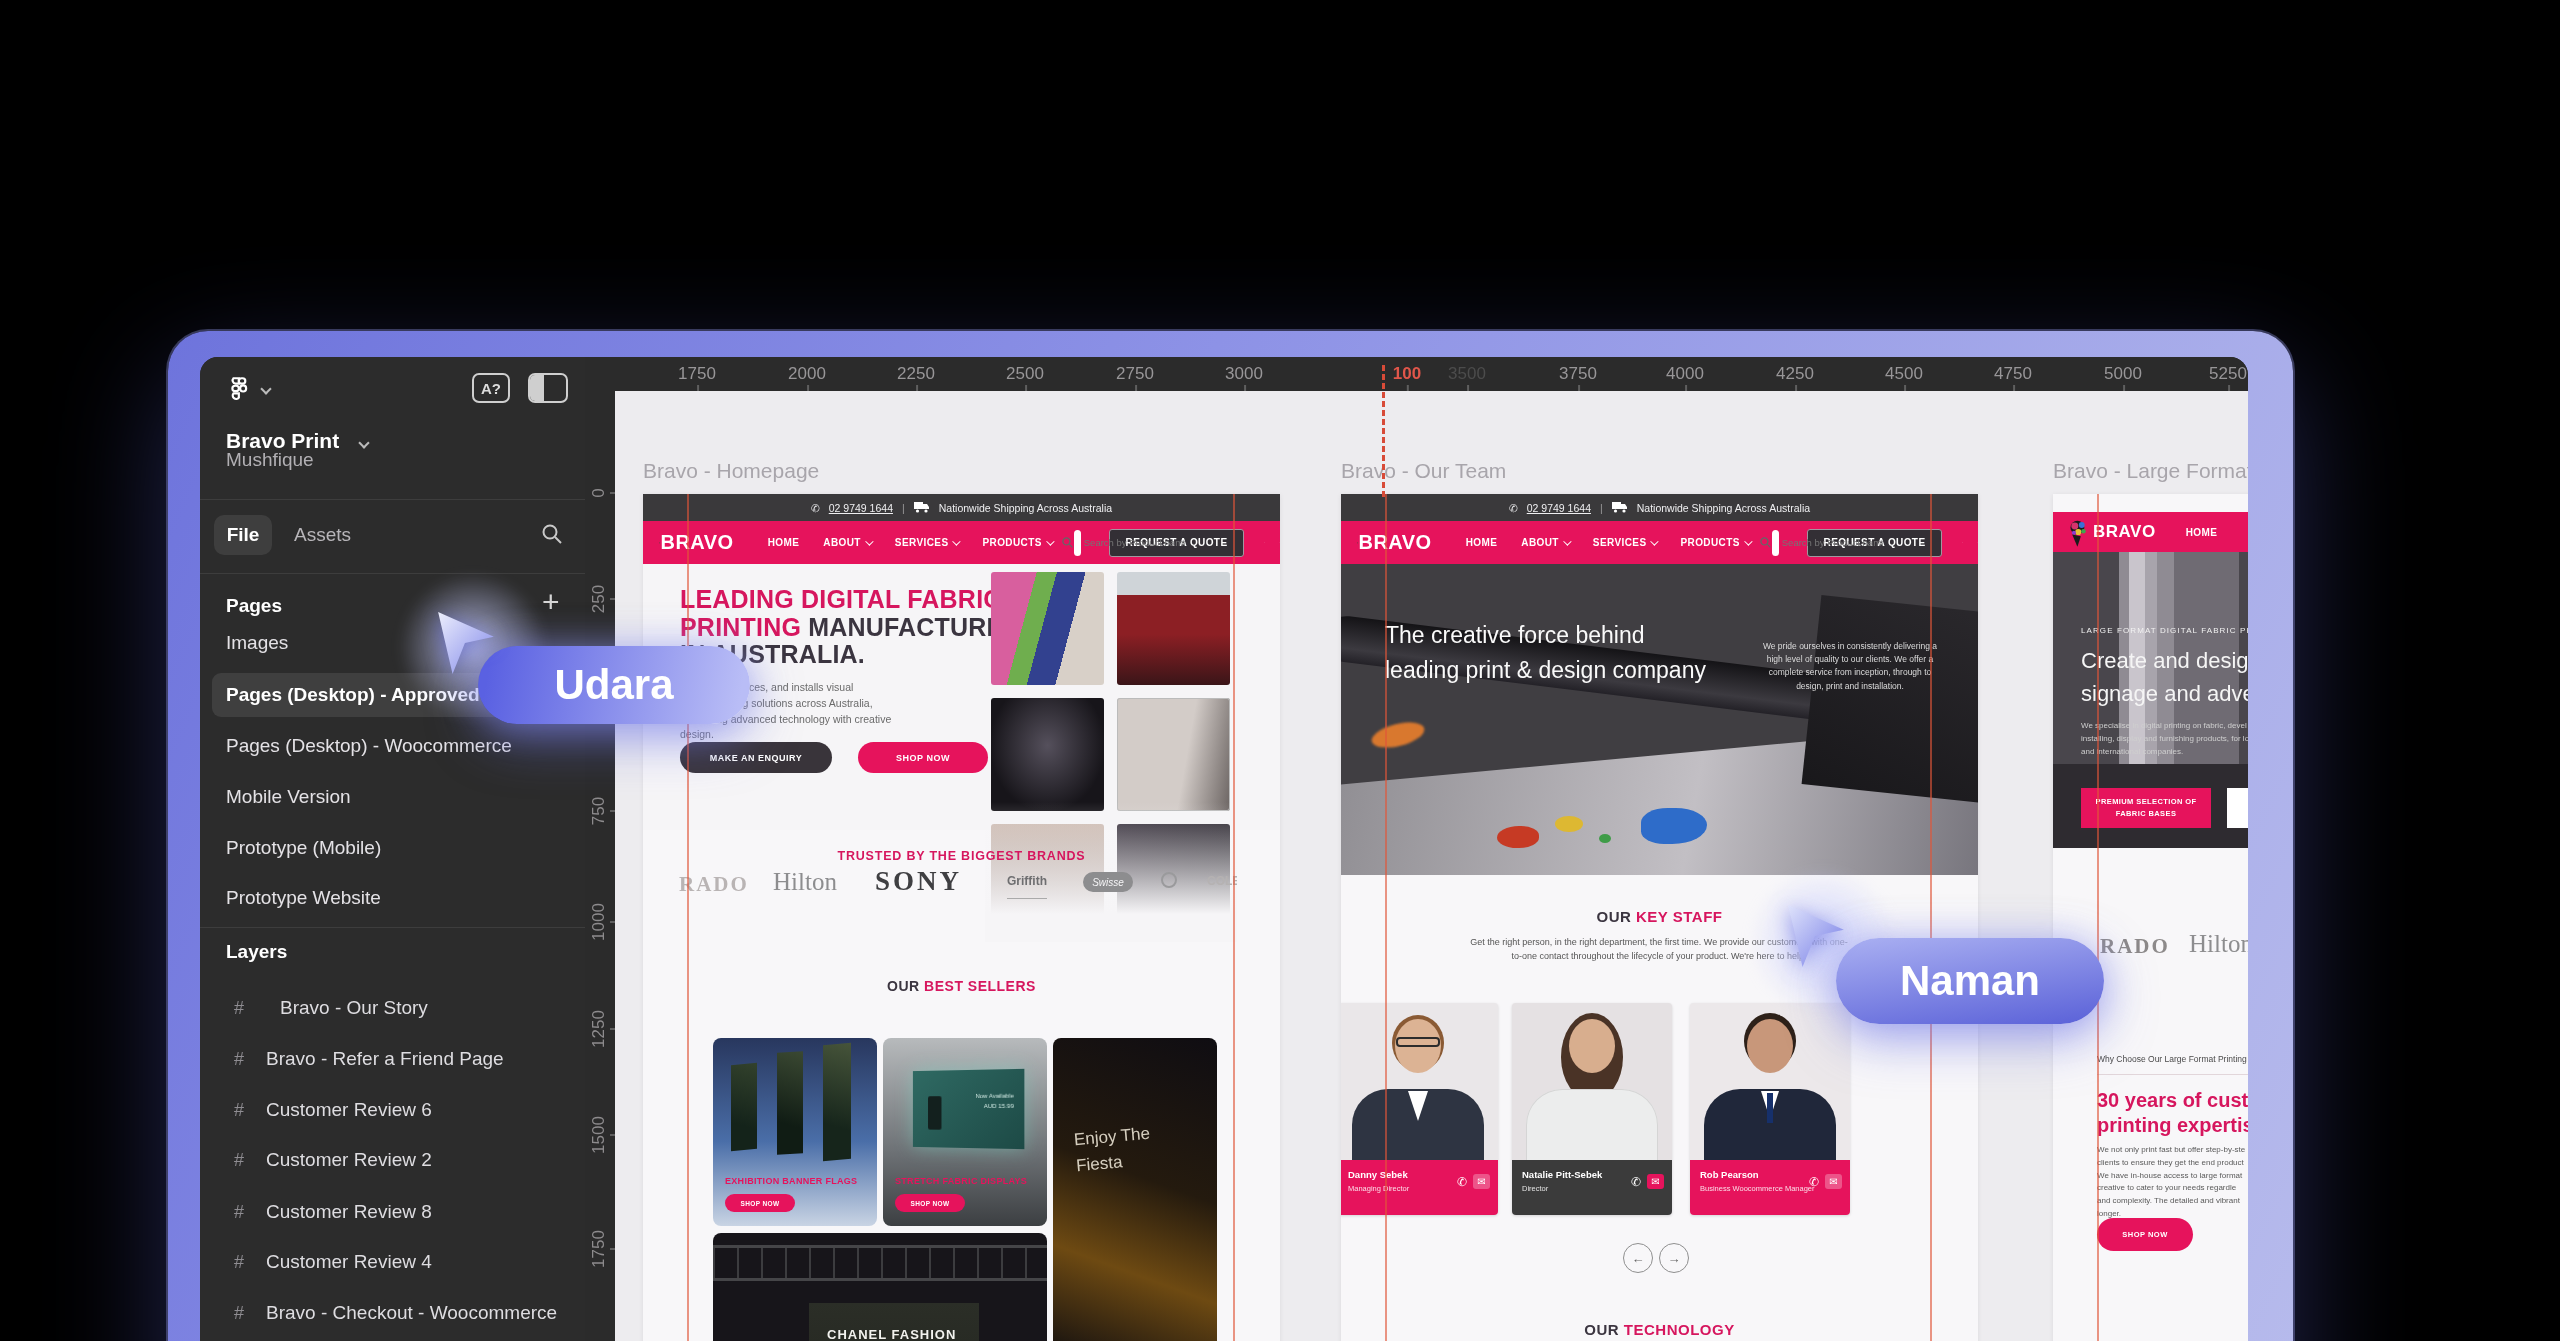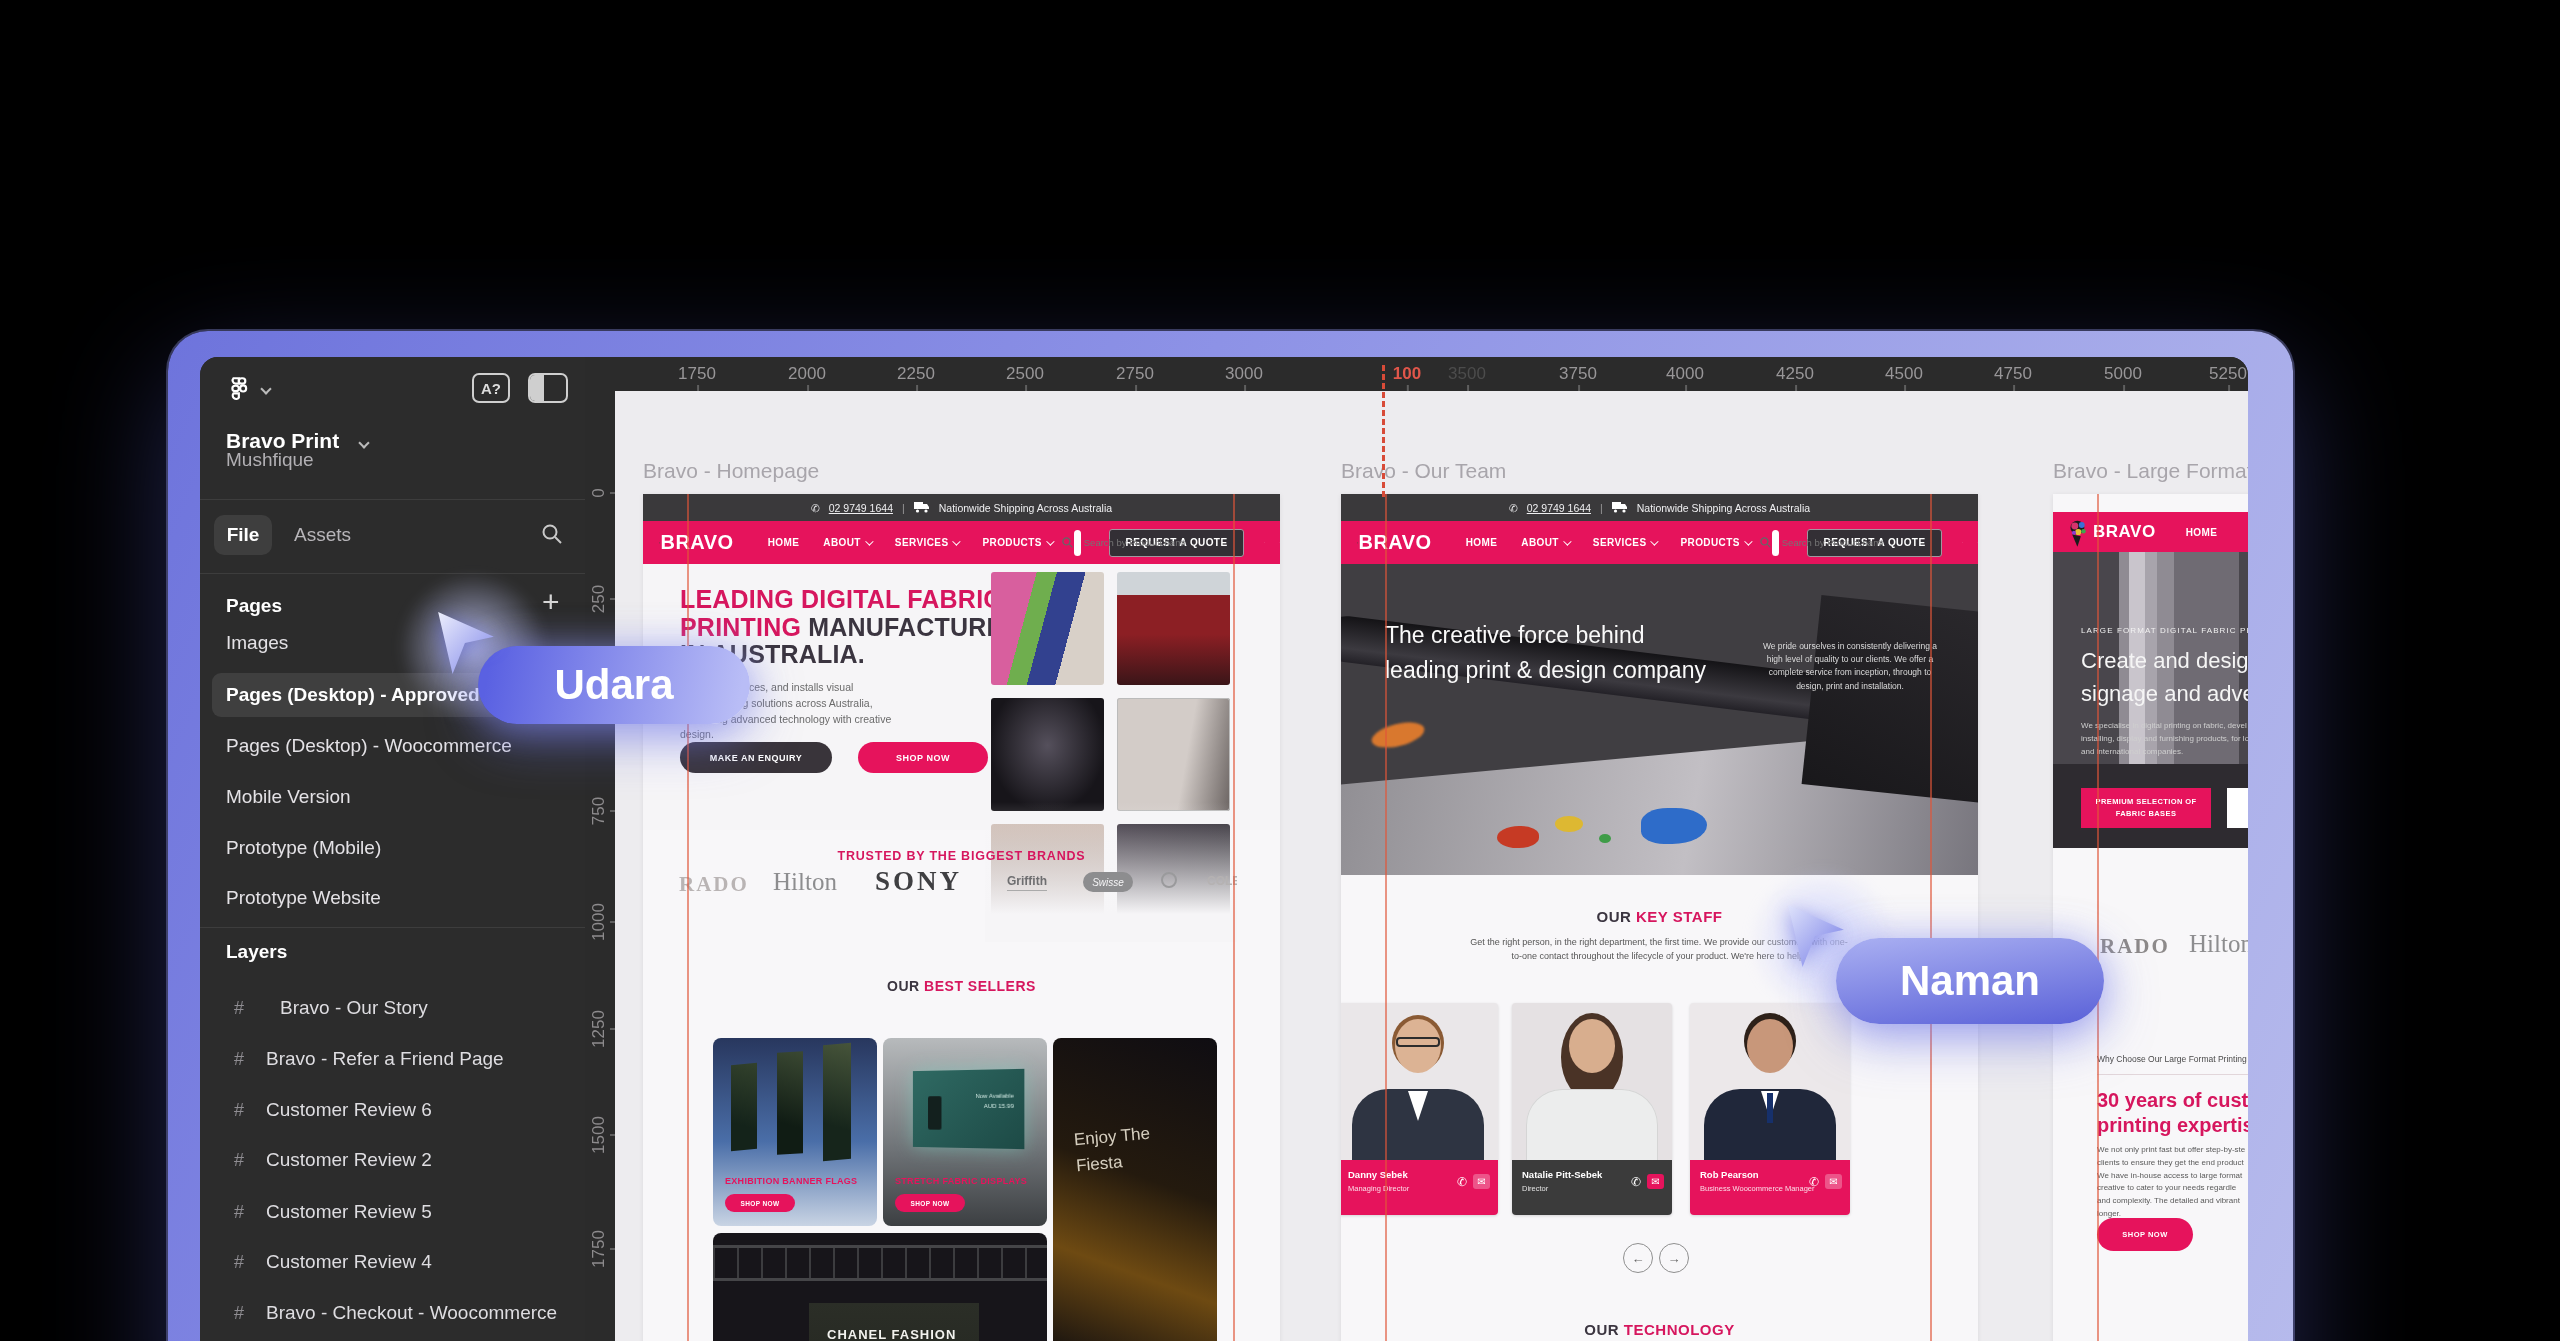--- a/index.html
+++ b/index.html
@@ -116,21 +116,21 @@
         <div class="abs srow" style="top:480px">Prototype (Mobile)</div>
         <div class="abs srow" style="top:530px">Prototype Website</div>
 
         <div class="divider" style="top:570px"></div>
         <div class="abs" style="left:26px;top:584px;color:#fff;font-size:19px;font-weight:700">Layers</div>
 
         <div class="abs" style="left:34px;top:640px"><span class="hash">#</span><span class="lrow" style="margin-left:36px">Bravo - Our Story</span></div>
         <div class="abs" style="left:34px;top:691px"><span class="hash">#</span><span class="lrow" style="margin-left:22px">Bravo - Refer a Friend Page</span></div>
         <div class="abs" style="left:34px;top:742px"><span class="hash">#</span><span class="lrow" style="margin-left:22px">Customer Review 6</span></div>
         <div class="abs" style="left:34px;top:792px"><span class="hash">#</span><span class="lrow" style="margin-left:22px">Customer Review 2</span></div>
-        <div class="abs" style="left:34px;top:844px"><span class="hash">#</span><span class="lrow" style="margin-left:22px">Customer Review 5</span></div>
+        <div class="abs" style="left:34px;top:844px"><span class="hash">#</span><span class="lrow" style="margin-left:22px">Customer Review 8</span></div>
         <div class="abs" style="left:34px;top:894px"><span class="hash">#</span><span class="lrow" style="margin-left:22px">Customer Review 4</span></div>
         <div class="abs" style="left:34px;top:945px"><span class="hash">#</span><span class="lrow" style="margin-left:22px">Bravo - Checkout -  Woocommerce</span></div>
       </div>
 
       <div id="hruler">
         <span class="hlabel" style="left:112px">1750</span>
         <span class="hlabel" style="left:222px">2000</span>
         <span class="hlabel" style="left:331px">2250</span>
         <span class="hlabel" style="left:440px">2500</span>
         <span class="hlabel" style="left:550px">2750</span>
@@ -248,21 +248,21 @@
             <div class="tile" style="left:0;top:252px;background:linear-gradient(180deg,#cbb8ae,#8d7d76)"></div>
             <div class="tile" style="left:126px;top:252px;background:linear-gradient(135deg,#2b2430,#121016)"></div>
             <div class="abs" style="left:-6px;right:-6px;top:230px;height:140px;background:linear-gradient(180deg,rgba(246,245,247,0),#f6f5f7 80%)"></div>
           </div>
 
           <div class="abs" style="left:0;top:355px;width:637px;text-align:center;color:#d6165e;font-size:12.5px;font-weight:800;letter-spacing:.8px">TRUSTED BY THE BIGGEST BRANDS</div>
 
           <div class="abs serif" style="left:36px;top:378px;font-size:21px;font-weight:700;color:#b9b4b4;letter-spacing:2px">RADO</div>
           <div class="abs serif" style="left:130px;top:374px;font-size:25px;color:#8d8d8f">Hilton</div>
           <div class="abs serif" style="left:232px;top:372px;font-size:27px;font-weight:900;color:#3f3f42;letter-spacing:3px">SONY</div>
-          <div class="abs" style="left:364px;top:380px;font-size:12px;font-weight:700;color:#6e6e70;border-bottom:1px solid #aaa;padding-bottom:2px">Griffith</div>
+          <div class="abs" style="left:364px;top:380px;font-size:12px;font-weight:700;color:#6e6e70;border-bottom:1px solid #aaa;padding-bottom:10px">Griffith</div>
           <div class="abs" style="left:440px;top:378px;width:50px;height:20px;background:#8d8d8f;color:#f6f5f7;font-size:10px;font-style:italic;border-radius:10px;display:flex;align-items:center;justify-content:center">Swisse</div>
           <div class="abs" style="left:518px;top:378px;width:16px;height:16px;border:2.5px solid #9a9a9c;border-radius:50%"></div>
           <div class="abs" style="left:564px;top:380px;font-size:12px;font-weight:700;color:#b5b2b2;width:30px;overflow:hidden;white-space:nowrap">COLES</div>
 
           <div class="abs" style="left:0;top:484px;width:637px;text-align:center;font-size:14px;font-weight:800;letter-spacing:.5px">
             <span style="color:#3b3540">OUR </span><span style="color:#d6165e">BEST SELLERS</span>
           </div>
 
           <div class="pcard" style="left:70px;top:544px;width:164px;height:188px;background:linear-gradient(180deg,#28375e 0%,#4a6ea8 55%,#c9d4e4 100%)">
             <div class="abs" style="left:18px;top:26px;width:26px;height:86px;background:linear-gradient(200deg,#32412c,#14231a 70%);transform:skewY(-5deg)"></div>

